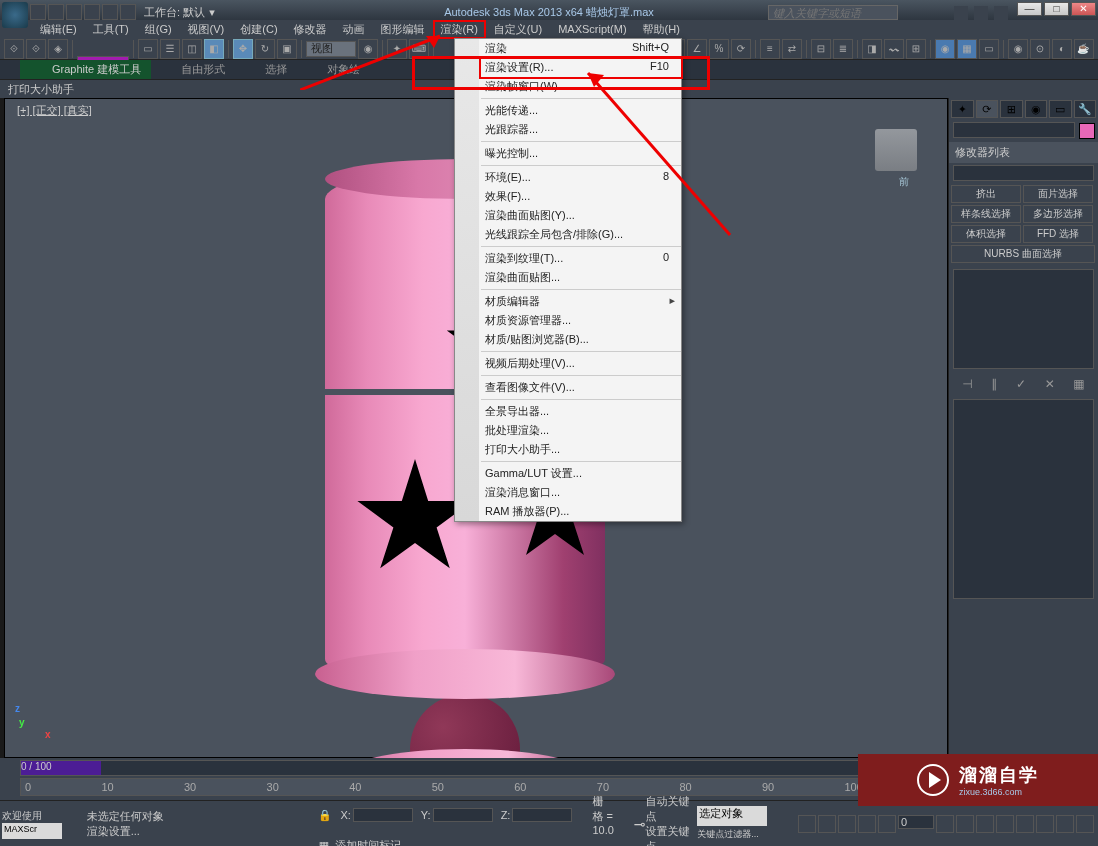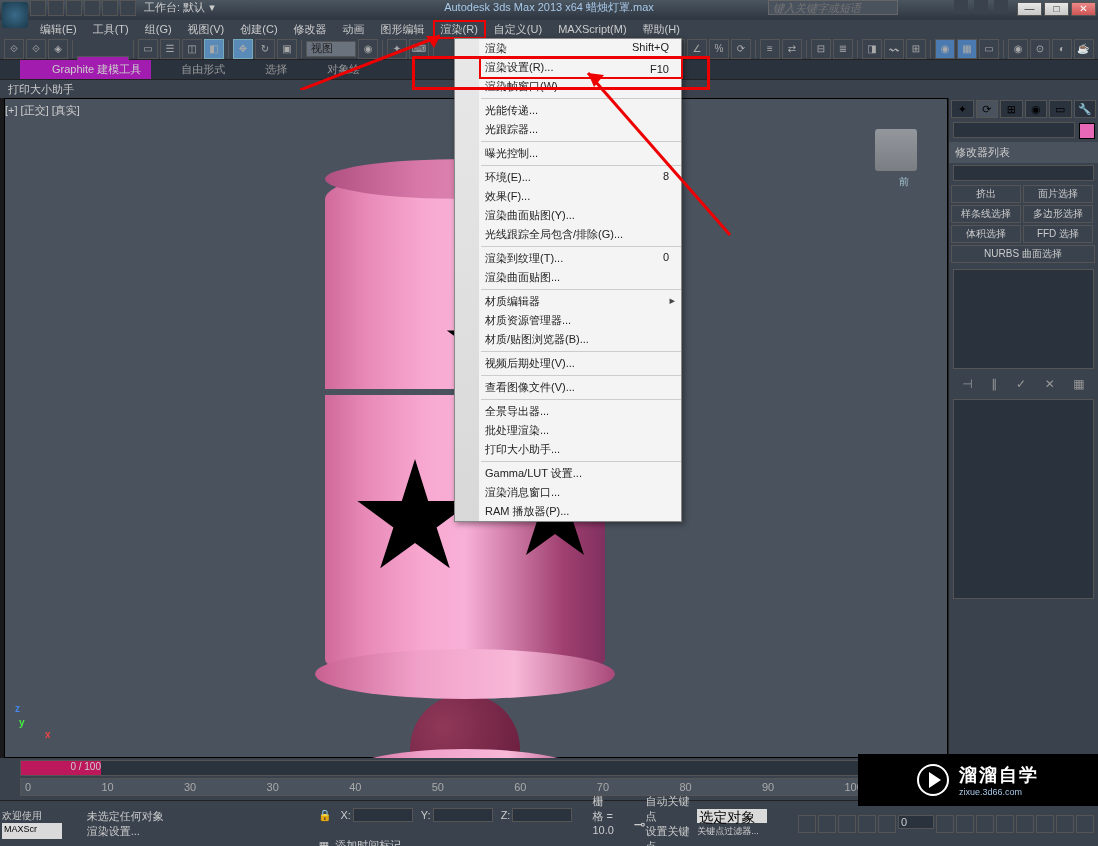--- a/index.html
+++ b/index.html
@@ -1,19 +1,19 @@
 <!DOCTYPE html>
 <html><head>
 <meta charset="utf-8">
 <style>
 * { margin: 0; padding: 0; box-sizing: border-box; font-family: "Microsoft YaHei", Arial, sans-serif; font-size: 11px; }
 body { width: 1098px; height: 846px; background: #1a1a1a; overflow: hidden; position: relative; }
 
 
-.titlebar { height: 20px; background: linear-gradient(#4a5560, #2e3640); display: flex; align-items: flex-start; color: #ccc; position: relative; }
+.titlebar { height: 20px; background: linear-gradient(#4a5560, #2e3640); display: flex; align-items: flex-end; color: #ccc; position: relative; }
 .titlebar .qat { display: flex; gap: 2px; margin-left: 30px; }
 .titlebar .qat-btn { width: 16px; height: 16px; background: #3a424d; border: 1px solid #555; }
 .titlebar .workspace { margin-left: 8px; color: #ccc; display: flex; align-items: center; gap: 4px; }
 .titlebar .title-center { position: absolute; left: 50%; transform: translateX(-50%); color: #a8c8e8; }
 .titlebar .search { position: absolute; right: 200px; width: 130px; height: 15px; background: #4a525d; border: 1px solid #666; color: #aaa; padding: 0 4px; font-style: italic; }
 .titlebar .right-icons { position: absolute; right: 90px; display: flex; gap: 6px; }
 .titlebar .right-icons span { width: 14px; height: 14px; background: #3a424d; }
 .win-controls { position: absolute; right: 2px; top: 2px; display: flex; gap: 2px; }
 .win-btn { width: 25px; height: 14px; background: linear-gradient(#e8e8e8, #c8c8c8); border: 1px solid #555; color: #333; text-align: center; line-height: 12px; font-size: 10px; }
 .win-btn.close { background: linear-gradient(#e88, #c55); color: #fff; }
@@ -29,26 +29,26 @@
 .tb-sep { width: 1px; height: 18px; background: #555; margin: 0 2px; }
 .tb-btn { width: 20px; height: 20px; background: #3a424d; border: 1px solid #555; display: flex; align-items: center; justify-content: center; color: #aaa; font-size: 10px; }
 .tb-btn.active { background: #5a8ab8; border-color: #7ab; }
 .tb-btn.blue { background: #4a7ab0; }
 .tb-select { background: #a21caf; border: 1px solid #555; color: #ccc; padding: 2px 4px; font-size: 11px; margin-top: 35px; }
 .tb-input { background: #6a727d; border: 1px solid #555; color: #222; padding: 1px 4px; font-size: 11px; width: 50px; }
 
 
 .ribbon { height: 20px; background: #2a323d; display: flex; align-items: center; padding-left: 20px; gap: 20px; color: #999; border-bottom: 1px solid #222; }
 .ribbon-tab { padding: 2px 10px; }
-.ribbon-tab.active { background: #a21caf; color: #ccc; padding-left: 32px; }
+.ribbon-tab.active { background: #14532d; color: #ccc; padding-left: 32px; }
 .ribbon2 { height: 18px; background: #3a424d; padding-left: 8px; color: #ccc; display: flex; align-items: center; }
 
 
 .viewport-area { position: absolute; top: 98px; left: 4px; right: 150px; bottom: 88px; background: #4a525d; border: 1px solid #000; }
-.viewport-label { position: absolute; top: 4px; left: 0; color: #ccc; font-size: 11px; }
+.viewport-label { position: absolute; top: 4px; left: 12px; color: #ccc; font-size: 11px; text-decoration: underline; }
 .viewcube { position: absolute; top: 30px; right: 30px; width: 42px; height: 42px; background: linear-gradient(#ddd, #aaa); border-radius: 3px; opacity: 0.5; }
 .viewcube-txt { position: absolute; top: 76px; right: 38px; color: #a8c8d8; font-size: 10px; }
 .axis { position: absolute; bottom: 10px; left: 10px; width: 40px; height: 40px; }
 .axis .ax { position: absolute; font-size: 10px; font-weight: bold; }
 .axis .ax-x { color: #e44; left: 30px; top: 22px; }
 .axis .ax-y { color: #4e4; left: 4px; top: 10px; }
 .axis .ax-z { color: #48e; left: 0; top: -4px; }
 
 
 .lamp { position: absolute; left: 300px; top: 60px; width: 320px; height: 660px; }
@@ -60,21 +60,21 @@
 .star { position: absolute; width: 90px; height: 90px; background: #000; clip-path: polygon(50% 0%, 61% 35%, 98% 35%, 68% 57%, 79% 91%, 50% 70%, 21% 91%, 32% 57%, 2% 35%, 39% 35%); }
 .star.s1 { top: 140px; left: 140px; }
 .star.s2 { top: 300px; left: 50px; width: 120px; height: 120px; }
 .star.s3 { top: 305px; left: 200px; width: 100px; height: 100px; }
 .lamp-cut { position: absolute; top: 230px; left: 20px; width: 280px; height: 6px; background: #4a525d; }
 
 
 .dropdown { position: absolute; top: 38px; left: 454px; width: 228px; background: #f4f4f4; border: 1px solid #888; box-shadow: 2px 2px 6px rgba(0,0,0,0.4); z-index: 100; padding-left: 26px; }
 .dropdown::before { content: ''; position: absolute; left: 0; top: 0; bottom: 0; width: 24px; background: linear-gradient(#e8e8e8, #d8d8d8); }
 .dd-item { display: flex; justify-content: space-between; padding: 2px 12px 2px 4px; color: #222; position: relative; }
-.dd-item.hl { border: 2px solid #e00; margin: -2px; z-index: 2; align-items: flex-end; }
+.dd-item.hl { border: 2px solid #e00; margin: -2px; z-index: 2; }
 .dd-sep { height: 1px; background: #ccc; margin: 2px 0; }
 .dd-arrow { position: absolute; right: 6px; color: #444; }
 
 
 .arrow { position: absolute; pointer-events: none; z-index: 200; }
 
 
 .right-panel { position: absolute; top: 98px; right: 0; bottom: 0; width: 150px; background: #3a424d; border-left: 1px solid #222; }
 .rp-tabs { height: 22px; display: flex; gap: 2px; padding: 2px; }
 .rp-tab { flex: 1; background: #2a323d; border: 1px solid #555; display: flex; align-items: center; justify-content: center; }
@@ -87,39 +87,39 @@
 .rp-btn { width: 70px; height: 18px; background: #3a424d; border: 1px solid #555; color: #ccc; text-align: center; font-size: 10px; line-height: 16px; }
 .rp-btn.wide { width: 144px; }
 .rp-preview { margin: 4px; height: 100px; background: #2a323d; border: 1px solid #555; }
 .rp-vcr { display: flex; justify-content: space-around; padding: 4px; }
 .rp-vcr span { color: #999; font-size: 12px; }
 .rp-stack { margin: 4px; height: 200px; background: #2a323d; border: 1px solid #555; }
 
 
 .timeline-area { position: absolute; bottom: 46px; left: 0; right: 150px; height: 42px; background: #3a424d; }
 .tl-slider { height: 16px; background: #2a323d; margin: 2px 80px 2px 20px; border: 1px solid #555; position: relative; }
-.tl-handle { position: absolute; left: 0; width: 80px; height: 14px; background: #be185d; color: #ccc; text-align: right; font-size: 10px; }
+.tl-handle { position: absolute; left: 0; width: 80px; height: 14px; background: #4c1d95; color: #ccc; text-align: left; font-size: 10px; }
 .tl-ruler { height: 18px; background: #4a525d; margin: 0 80px 0 20px; display: flex; justify-content: space-between; color: #aaa; font-size: 9px; padding: 2px 4px; border: 1px solid #555; }
 
 
 .statusbar { position: absolute; bottom: 0; left: 0; right: 0; height: 46px; background: #3a424d; display: flex; align-items: center; color: #ccc; border-top: 1px solid #222; }
 .sb-left { width: 90px; padding: 2px; }
 .sb-script { width: 60px; height: 16px; background: #dadada; color: #000; font-size: 9px; padding: 1px 2px; }
 .sb-info { flex: 0 0 240px; padding: 2px 8px; font-size: 10px; }
 .sb-coords { display: flex; gap: 8px; align-items: center; }
 .sb-coord { display: flex; align-items: center; gap: 2px; }
 .sb-coord-v { width: 60px; height: 14px; background: #2a323d; border: 1px solid #555; padding: 0 2px; }
 .sb-grid { margin-left: 12px; }
 .sb-controls { display: flex; gap: 2px; margin-left: auto; padding-right: 4px; flex-wrap: wrap; width: 380px; justify-content: flex-end; }
 .sb-kf { display: flex; flex-direction: column; font-size: 10px; margin-right: 4px; }
-.sb-sel { width: 70px; height: 14px; background: #dadada; color: #000; font-size: 14px; padding: 0 2px; }
+.sb-sel { width: 70px; height: 20px; background: #dadada; color: #000; font-size: 11px; padding: 0 2px; }
 .sb-tbtn { width: 18px; height: 18px; background: #3a424d; border: 1px solid #555; }
 
 
-.watermark { position: absolute; bottom: 40px; right: 0; width: 240px; height: 52px; background: #000000; display: flex; align-items: center; justify-content: center; gap: 10px; z-index: 300; }
+.watermark { position: absolute; bottom: 40px; right: 0; width: 240px; height: 52px; background: #7f1d1d; display: flex; align-items: center; justify-content: center; gap: 10px; z-index: 300; }
 .wm-icon { width: 32px; height: 32px; border: 2px solid #fff; border-radius: 50%; display: flex; align-items: center; justify-content: center; }
 .wm-icon::after { content: ''; border-left: 12px solid #fff; border-top: 8px solid transparent; border-bottom: 8px solid transparent; margin-left: 3px; }
 .wm-text { color: #fff; }
 .wm-text .t1 { font-size: 18px; font-weight: bold; letter-spacing: 2px; }
 .wm-text .t2 { font-size: 9px; color: #a8c8e8; }
 </style>
 </head>
 <body>
 
 <div class="app-logo"></div>

